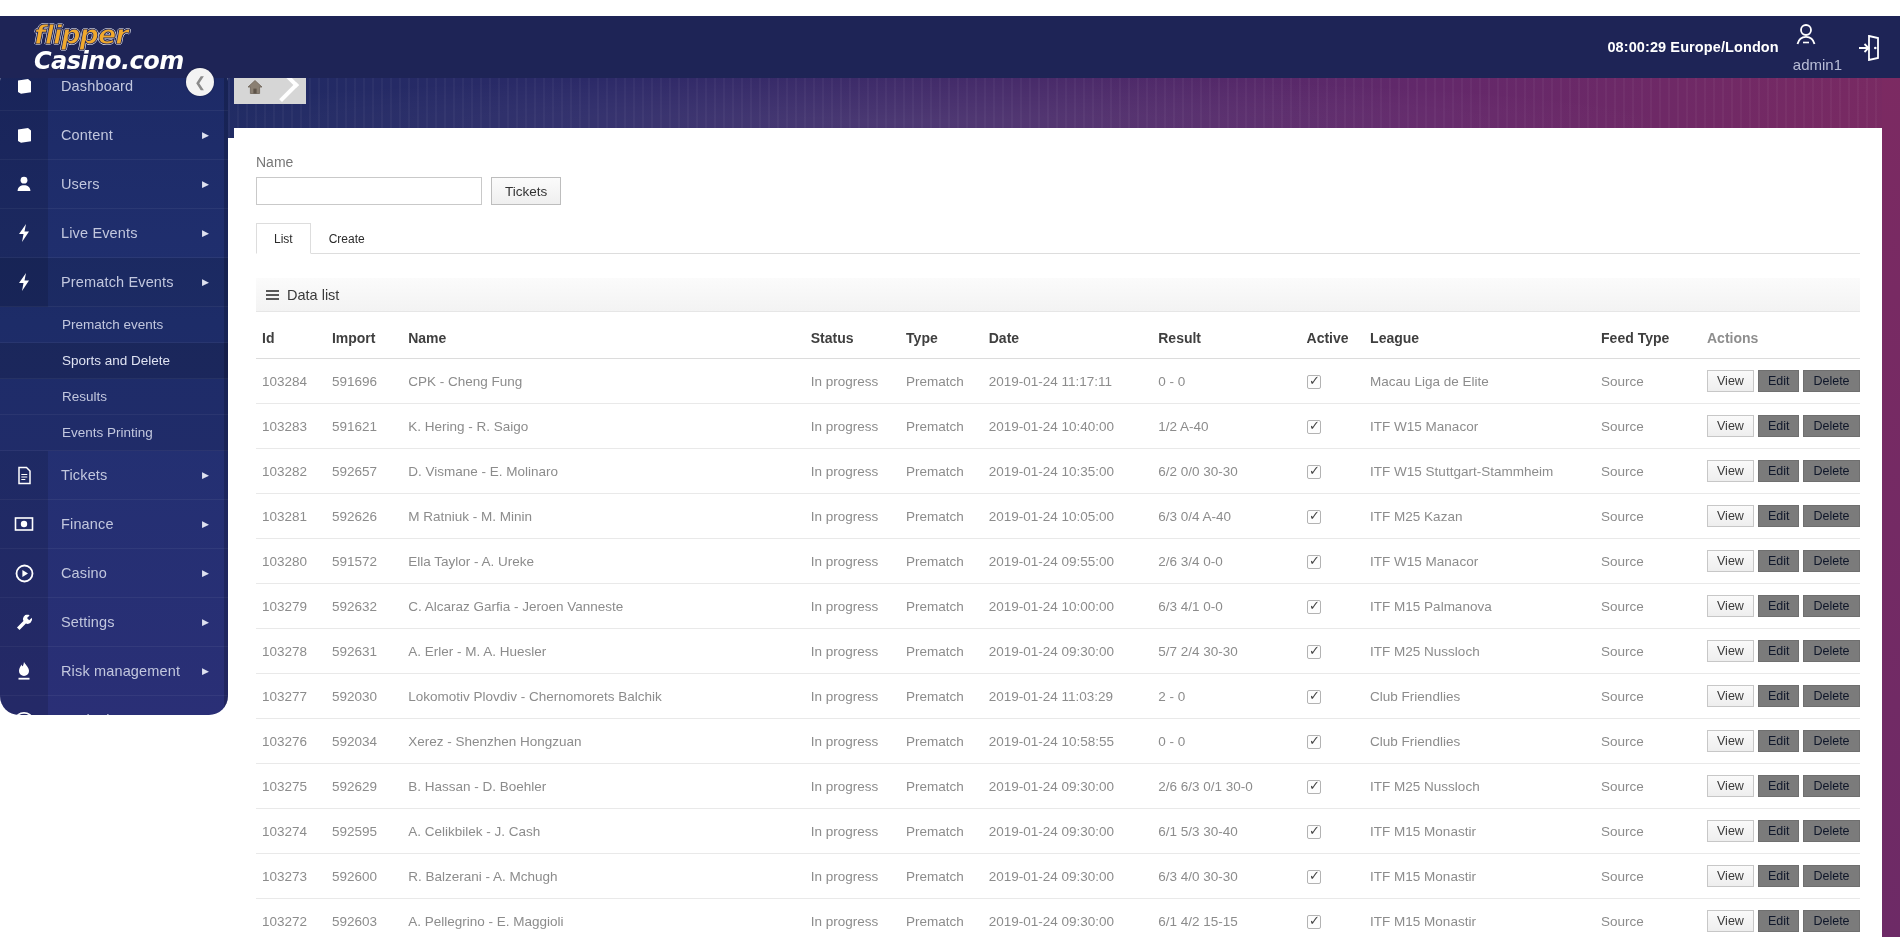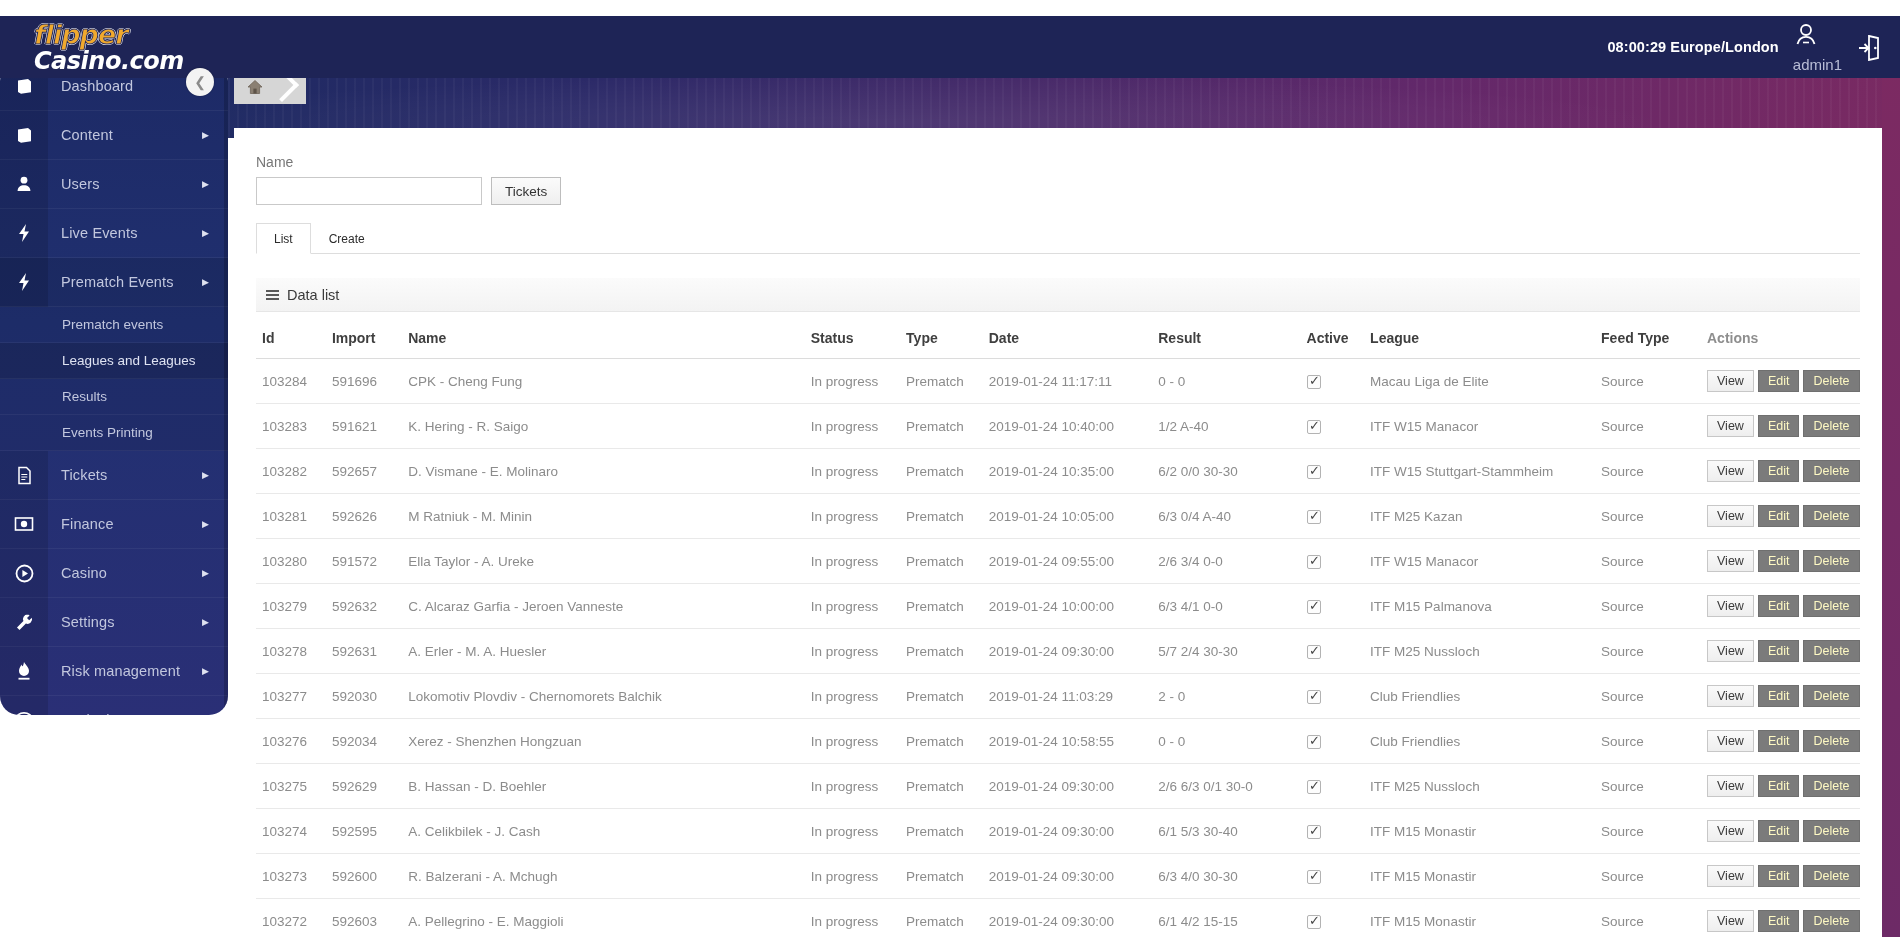--- a/index.html
+++ b/index.html
@@ -232,21 +232,21 @@
   }
 
   .act-wrap { display:flex; gap: 4px; }
   .btn-view {
     padding: 3px 9px; font-size: 12.5px; color: #3a3a3a;
     border: 1px solid #c7c7c7;
     background: linear-gradient(#fafafa, #eeeeee);
     cursor: pointer; font-family:"Liberation Sans", sans-serif;
   }
   .btn-edit, .btn-delete {
-    padding: 3px 9px; font-size: 12.5px; color: #fef9c3;
+    padding: 3px 9px; font-size: 12.5px; color: #0f172a;
     border: 1px solid #6f6f6f;
     background: #7b7b7b;
     cursor: pointer; font-family:"Liberation Sans", sans-serif;
   }
 
   
   #right-strip {
     position:absolute; right:0; top:62px; width: 18px; height: 875px;
     background: linear-gradient(180deg,#7c2a62 0%, #6d2a66 100%);
     z-index: 15;
@@ -348,21 +348,21 @@
         </svg>
     </span>
     <span class="nav-label">Prematch Events</span>
     <span class="caret">▶</span>
   </div>
 
   <div class="sub-item">
     <span>Prematch events</span>
   </div>
   <div class="sub-item selected">
-    <span>Leagues and Leagues</span>
+    <span>Sports and Delete</span>
   </div>
   <div class="sub-item">
     <span>Results</span>
   </div>
   <div class="sub-item">
     <span>Events Printing</span>
   </div>
 
   <div class="nav-item">
     <span class="ico-box">

